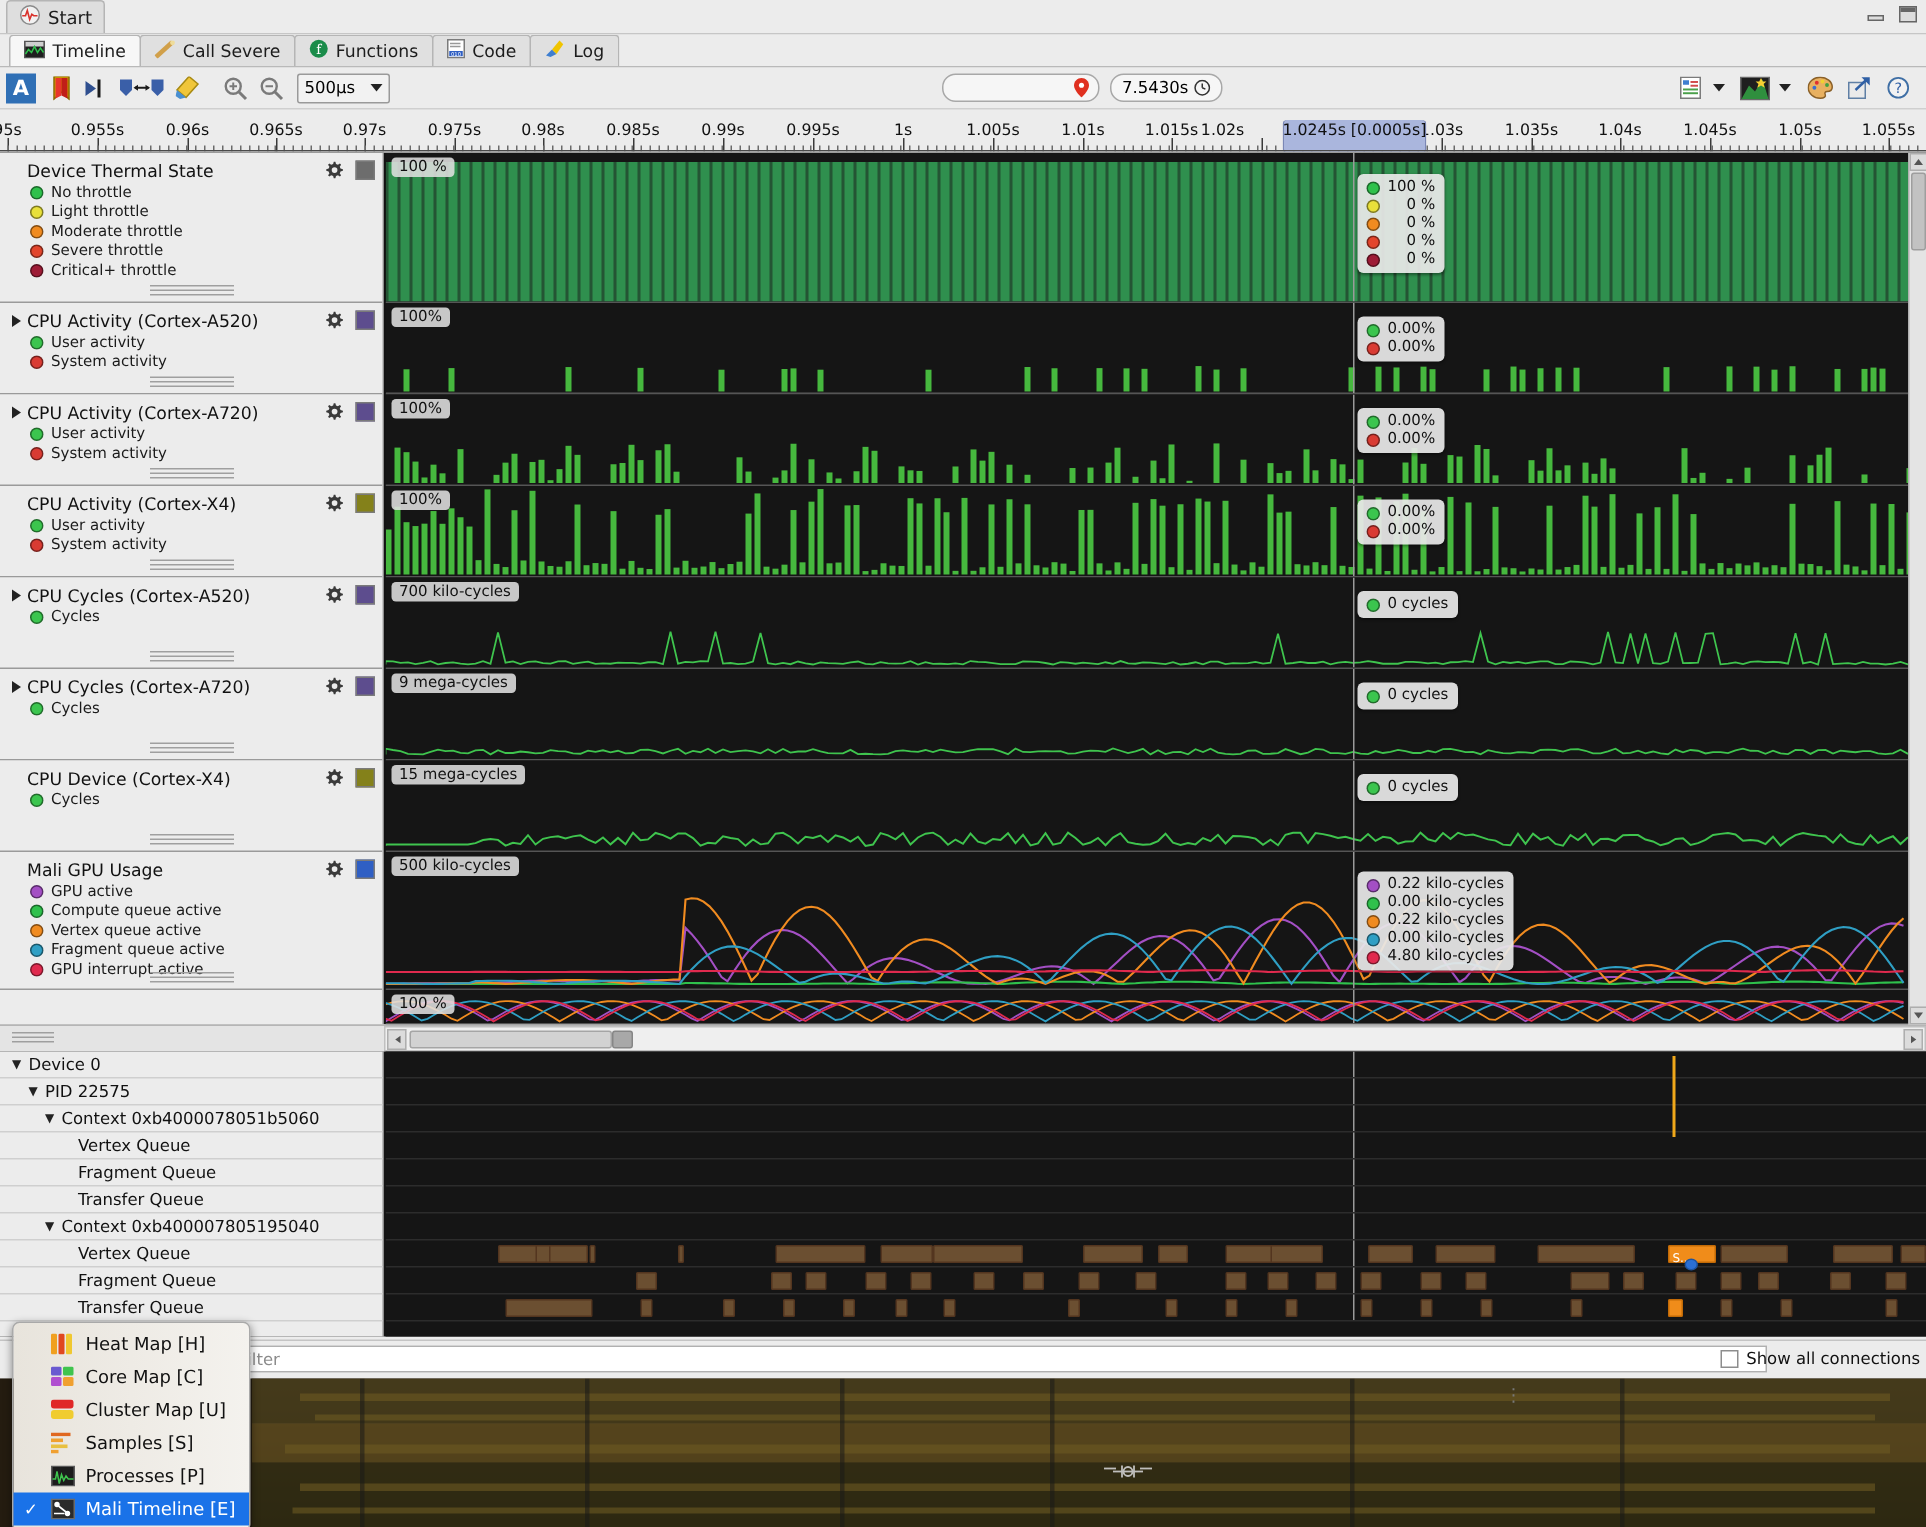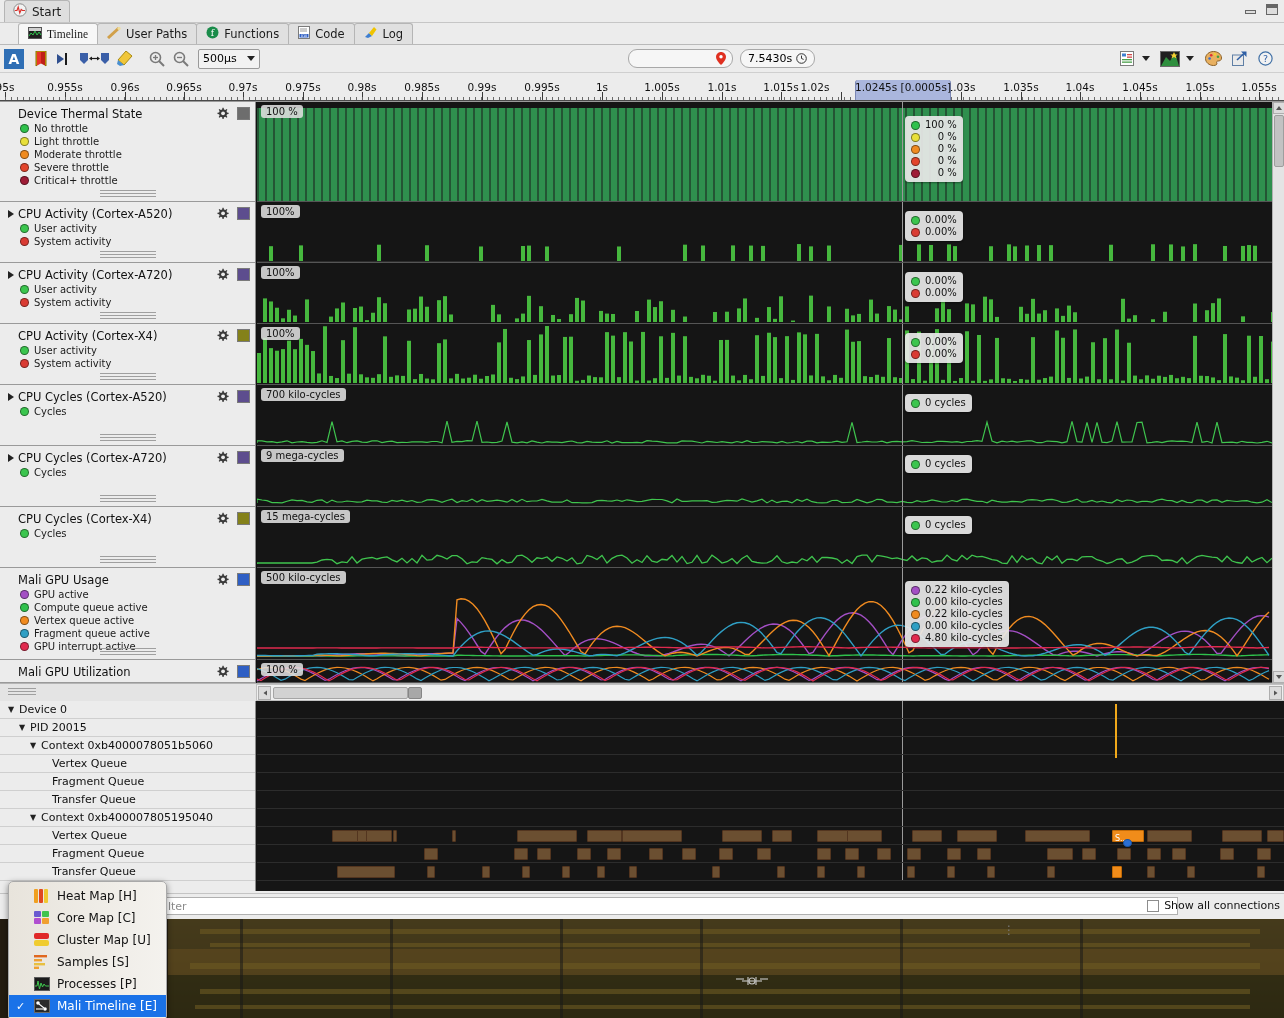--- a/index.html
+++ b/index.html
@@ -198,38 +198,38 @@
       </span>
       <span>Start</span>
     </div>
     <div class="win-btns">
       <div class="win-min"></div>
       <div class="win-max"></div>
     </div>
   </div>
 
   <div class="viewtabs">
-    <div class="vtab active" style="margin-left:18px;font-family:Liberation Serif, serif;">
+    <div class="vtab active" style="margin-left:6px;">
       <span>
         <svg width="14" height="12" viewBox="0 0 14 12">
             <rect x="0.5" y="0.5" width="13" height="11" fill="#1f1f1f" stroke="#555"></rect>
             <rect x="1" y="1" width="12" height="3" fill="#cfcfcf"></rect>
             <polyline points="1,9 3,6 5,8 7,4 9,8 11,5 13,8" fill="none" stroke="#2fc14c" stroke-width="1"></polyline>
           </svg>
       </span>
       <span>Timeline</span>
     </div>
     <div class="vtab">
       <span>
         <svg width="14" height="12" viewBox="0 0 14 12">
             <line x1="1" y1="11" x2="12" y2="1" stroke="#d1a04a" stroke-width="3"></line>
             <circle cx="12" cy="1.5" r="1.6" fill="#eedc9b"></circle>
           </svg>
       </span>
-      <span>User Paths</span>
+      <span>Call Severe</span>
     </div>
     <div class="vtab">
       <span>
         <svg width="13" height="13" viewBox="0 0 13 13">
             <circle cx="6.5" cy="6.5" r="6" fill="#1a8c4a"></circle>
             <text x="6.5" y="10" font-size="9" fill="#fff" text-anchor="middle" font-family="DejaVu Serif, serif">f</text>
           </svg>
       </span>
       <span>Functions</span>
     </div>
@@ -784,21 +784,21 @@
           <span class="swatch" style="background:#5d4d8e"></span>
           <span class="grip">
             <i></i>
             <i></i>
             <i></i>
           </span>
         </div>
         <div class="trk" style="height: 61px;">
           <div class="trk-title">
             <span style="width:6px;display:inline-block"></span>
-            <span>CPU Cycles (Cortex-X4)</span>
+            <span>CPU Device (Cortex-X4)</span>
           </div>
           <div class="leg">
             <span class="dot" style="background:#3bc54e"></span>
             <span>Cycles</span>
           </div>
           <span class="gear"><svg width="13" height="13" viewBox="0 0 13 13">
               <path d="M6.5 0.8 L7.6 0.8 L8 2.4 L9.3 2.9 L10.6 2 L11.4 2.8 L10.5 4.1 L11 5.4 L12.6 5.8 L12.6 6.9 L11 7.3 L10.5 8.6 L11.4 9.9 L10.6 10.7 L9.3 9.8 L8 10.3 L7.6 11.9 L6.5 11.9 L6.1 10.3 L4.8 9.8 L3.5 10.7 L2.7 9.9 L3.6 8.6 L3.1 7.3 L1.5 6.9 L1.5 5.8 L3.1 5.4 L3.6 4.1 L2.7 2.8 L3.5 2 L4.8 2.9 L6.1 2.4 Z" fill="#3a3a3a"></path>
               <circle cx="7.05" cy="6.35" r="1.9" fill="#ececec"></circle>
             </svg></span>
           <span class="swatch" style="background:#84811a"></span>
@@ -836,31 +836,20 @@
           <span class="gear"><svg width="13" height="13" viewBox="0 0 13 13">
               <path d="M6.5 0.8 L7.6 0.8 L8 2.4 L9.3 2.9 L10.6 2 L11.4 2.8 L10.5 4.1 L11 5.4 L12.6 5.8 L12.6 6.9 L11 7.3 L10.5 8.6 L11.4 9.9 L10.6 10.7 L9.3 9.8 L8 10.3 L7.6 11.9 L6.5 11.9 L6.1 10.3 L4.8 9.8 L3.5 10.7 L2.7 9.9 L3.6 8.6 L3.1 7.3 L1.5 6.9 L1.5 5.8 L3.1 5.4 L3.6 4.1 L2.7 2.8 L3.5 2 L4.8 2.9 L6.1 2.4 Z" fill="#3a3a3a"></path>
               <circle cx="7.05" cy="6.35" r="1.9" fill="#ececec"></circle>
             </svg></span>
           <span class="swatch" style="background:#2f5fc4"></span>
           <span class="grip">
             <i></i>
             <i></i>
             <i></i>
           </span>
-        </div>
-        <div class="trk" style="height: 23px;">
-          <div class="trk-title">
-            <span style="width:6px;display:inline-block"></span>
-            <span>Mali GPU Utilization</span>
-          </div>
-          <span class="gear"><svg width="13" height="13" viewBox="0 0 13 13">
-              <path d="M6.5 0.8 L7.6 0.8 L8 2.4 L9.3 2.9 L10.6 2 L11.4 2.8 L10.5 4.1 L11 5.4 L12.6 5.8 L12.6 6.9 L11 7.3 L10.5 8.6 L11.4 9.9 L10.6 10.7 L9.3 9.8 L8 10.3 L7.6 11.9 L6.5 11.9 L6.1 10.3 L4.8 9.8 L3.5 10.7 L2.7 9.9 L3.6 8.6 L3.1 7.3 L1.5 6.9 L1.5 5.8 L3.1 5.4 L3.6 4.1 L2.7 2.8 L3.5 2 L4.8 2.9 L6.1 2.4 Z" fill="#3a3a3a"></path>
-              <circle cx="7.05" cy="6.35" r="1.9" fill="#ececec"></circle>
-            </svg></span>
-          <span class="swatch" style="background:#2f5fc4"></span>
         </div>
       </div>
 
     <div class="gpanel" id="graph-panel">
         <div class="grow" style="height: 100px;">
           <div class="ylab">100 %</div>
           <div class="cursorline" style="left:645px"></div>
           <svg width="1015" height="100" viewBox="0 0 1015 100" style="position:absolute;left:0;top:0">
             <rect x="0" y="6" width="1015" height="93" fill="#2f8f4e"></rect>
             <rect x="0" y="6" width="2" height="93" fill="#1a1a1a" opacity="0.5"></rect>
@@ -1487,21 +1476,21 @@
   <div class="lower">
     <div class="tpanel" id="tree-panel">
         <div class="trow">
           <span style="width:6px"></span>
           <span class="tw">▼</span>
           <span style="margin-left:3px">Device 0</span>
         </div>
         <div class="trow">
           <span style="width:17px"></span>
           <span class="tw">▼</span>
-          <span style="margin-left:3px">PID 20015</span>
+          <span style="margin-left:3px">PID 22575</span>
         </div>
         <div class="trow">
           <span style="width:28px"></span>
           <span class="tw">▼</span>
           <span style="margin-left:3px">Context 0xb4000078051b5060</span>
         </div>
         <div class="trow">
           <span style="width:39px"></span>
           <span class="tw"></span>
           <span style="margin-left:3px">Vertex Queue</span>

